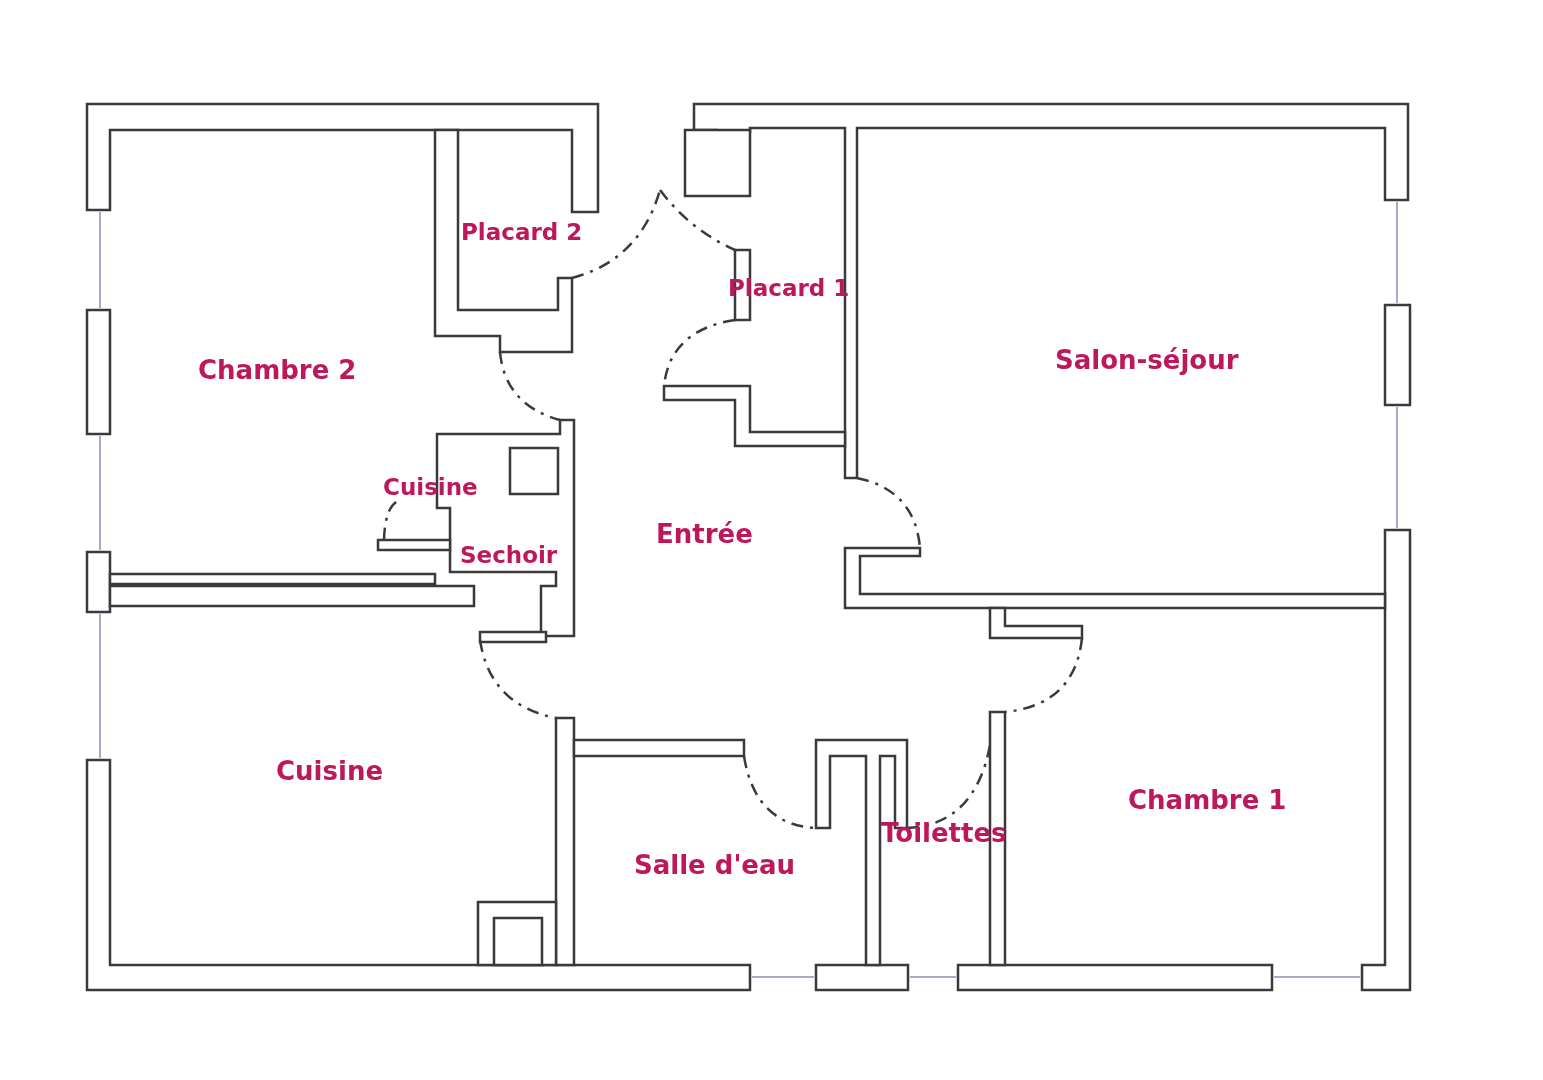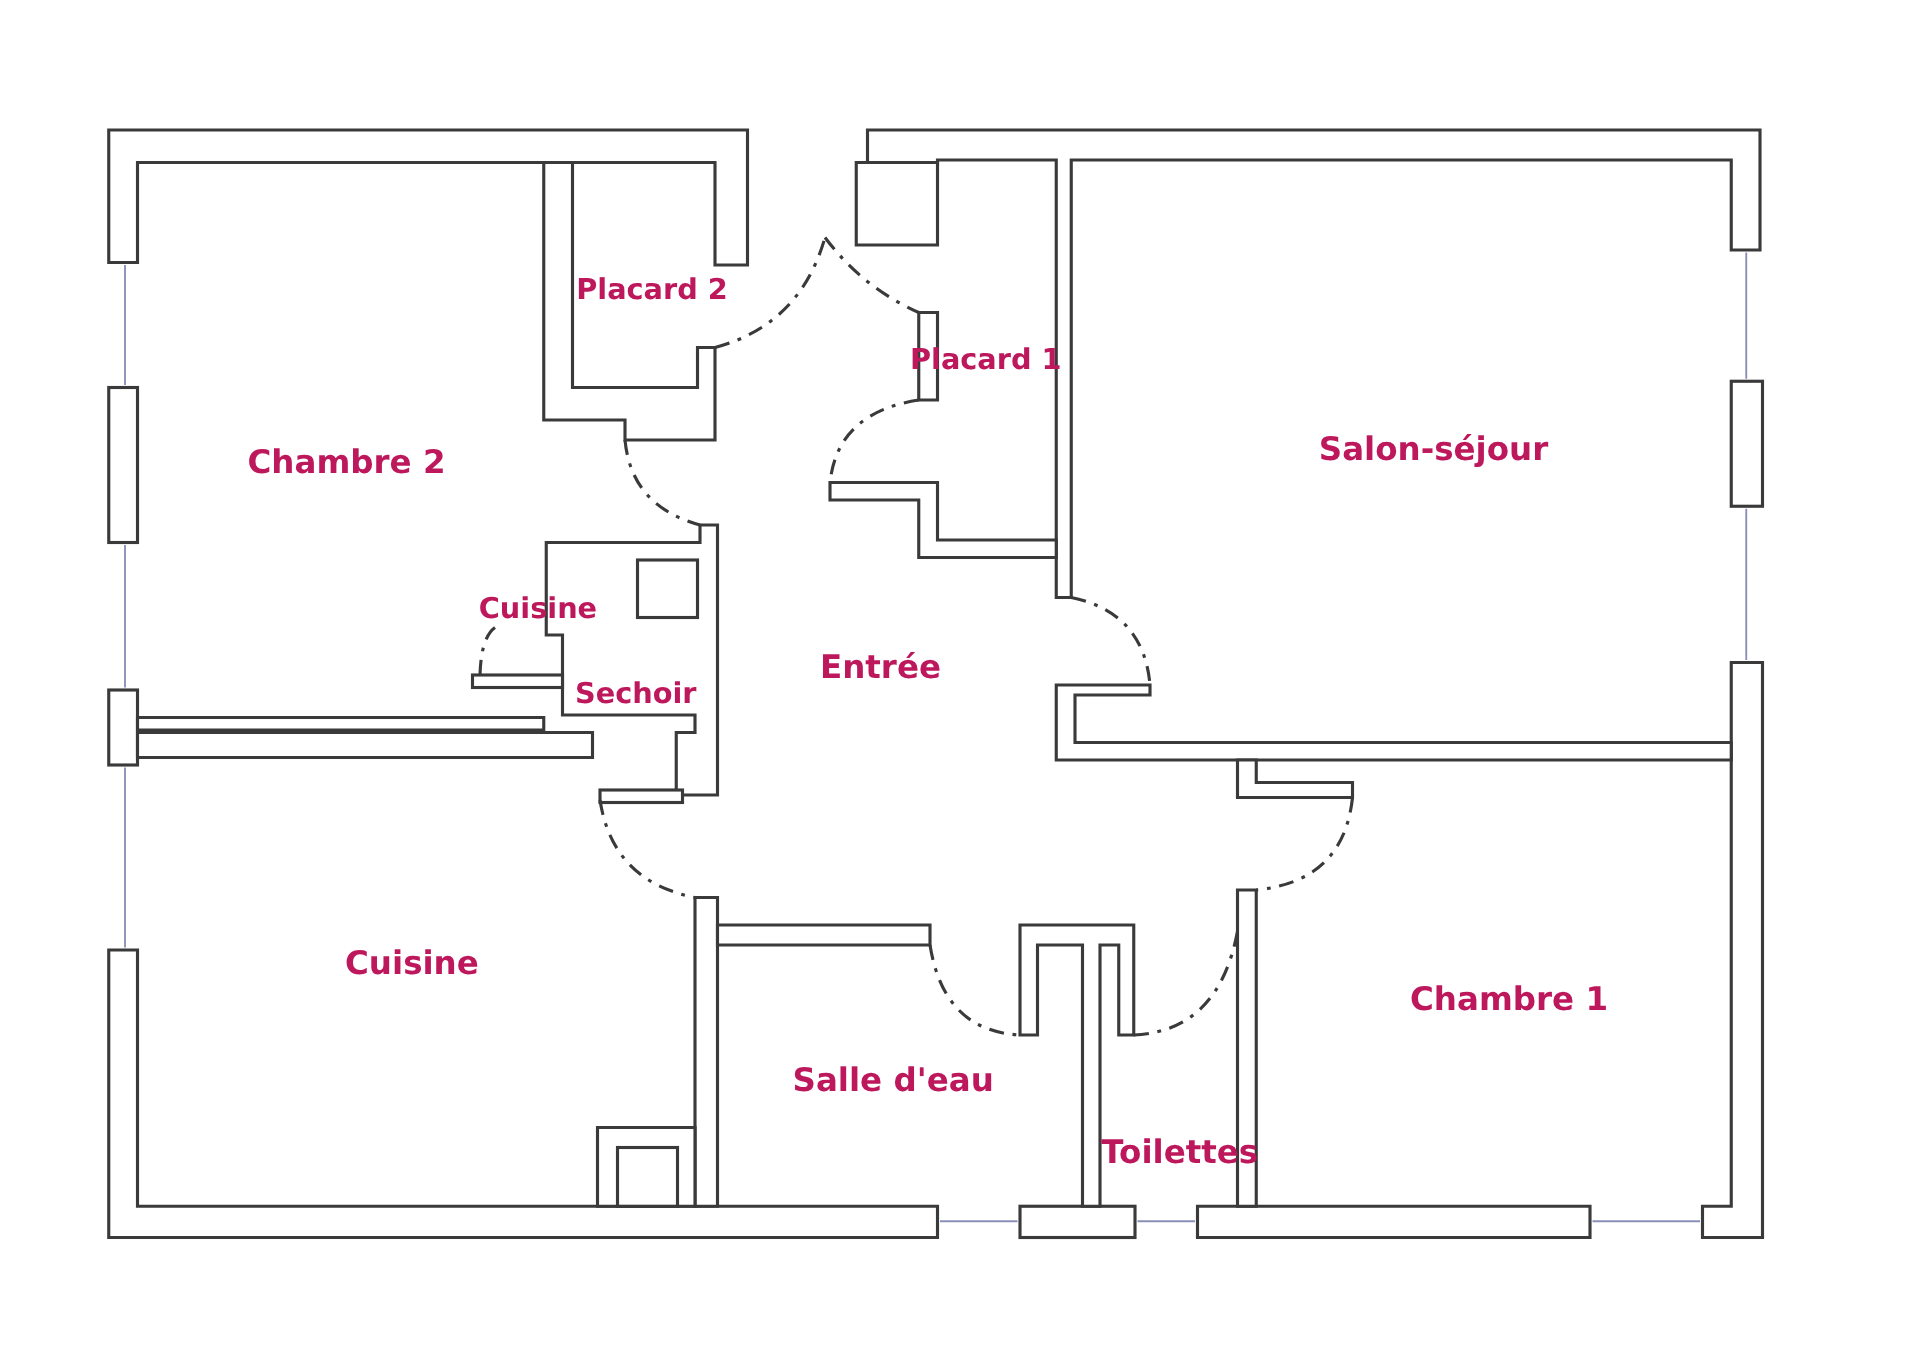--- a/index.html
+++ b/index.html
@@ -87,13 +87,13 @@
 <div class="lbl big" style="left:198px;top:357px;">Chambre 2</div>
 <div class="lbl small" style="left:461px;top:221px;">Placard 2</div>
 <div class="lbl small" style="left:728px;top:277px;">Placard 1</div>
 <div class="lbl big" style="left:1055px;top:347px;">Salon-séjour</div>
 <div class="lbl small" style="left:383px;top:476px;">Cuisine</div>
 <div class="lbl small" style="left:460px;top:532px;margin-top:12px;">Sechoir</div>
 <div class="lbl big" style="left:656px;top:521px;">Entrée</div>
 <div class="lbl big" style="left:276px;top:758px;">Cuisine</div>
 <div class="lbl big" style="left:1128px;top:787px;">Chambre 1</div>
 <div class="lbl big" style="left:634px;top:852px;">Salle d'eau</div>
-<div class="lbl big" style="left:881px;top:909px;">Toilettes</div>
+<div class="lbl big" style="left:881px;top:820px;">Toilettes</div>
 
 </body></html>

